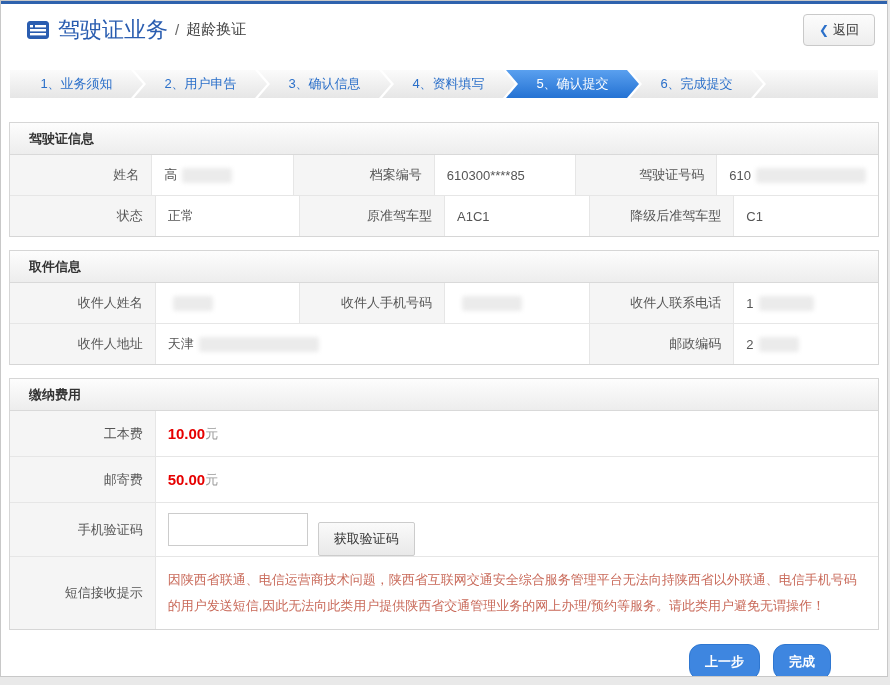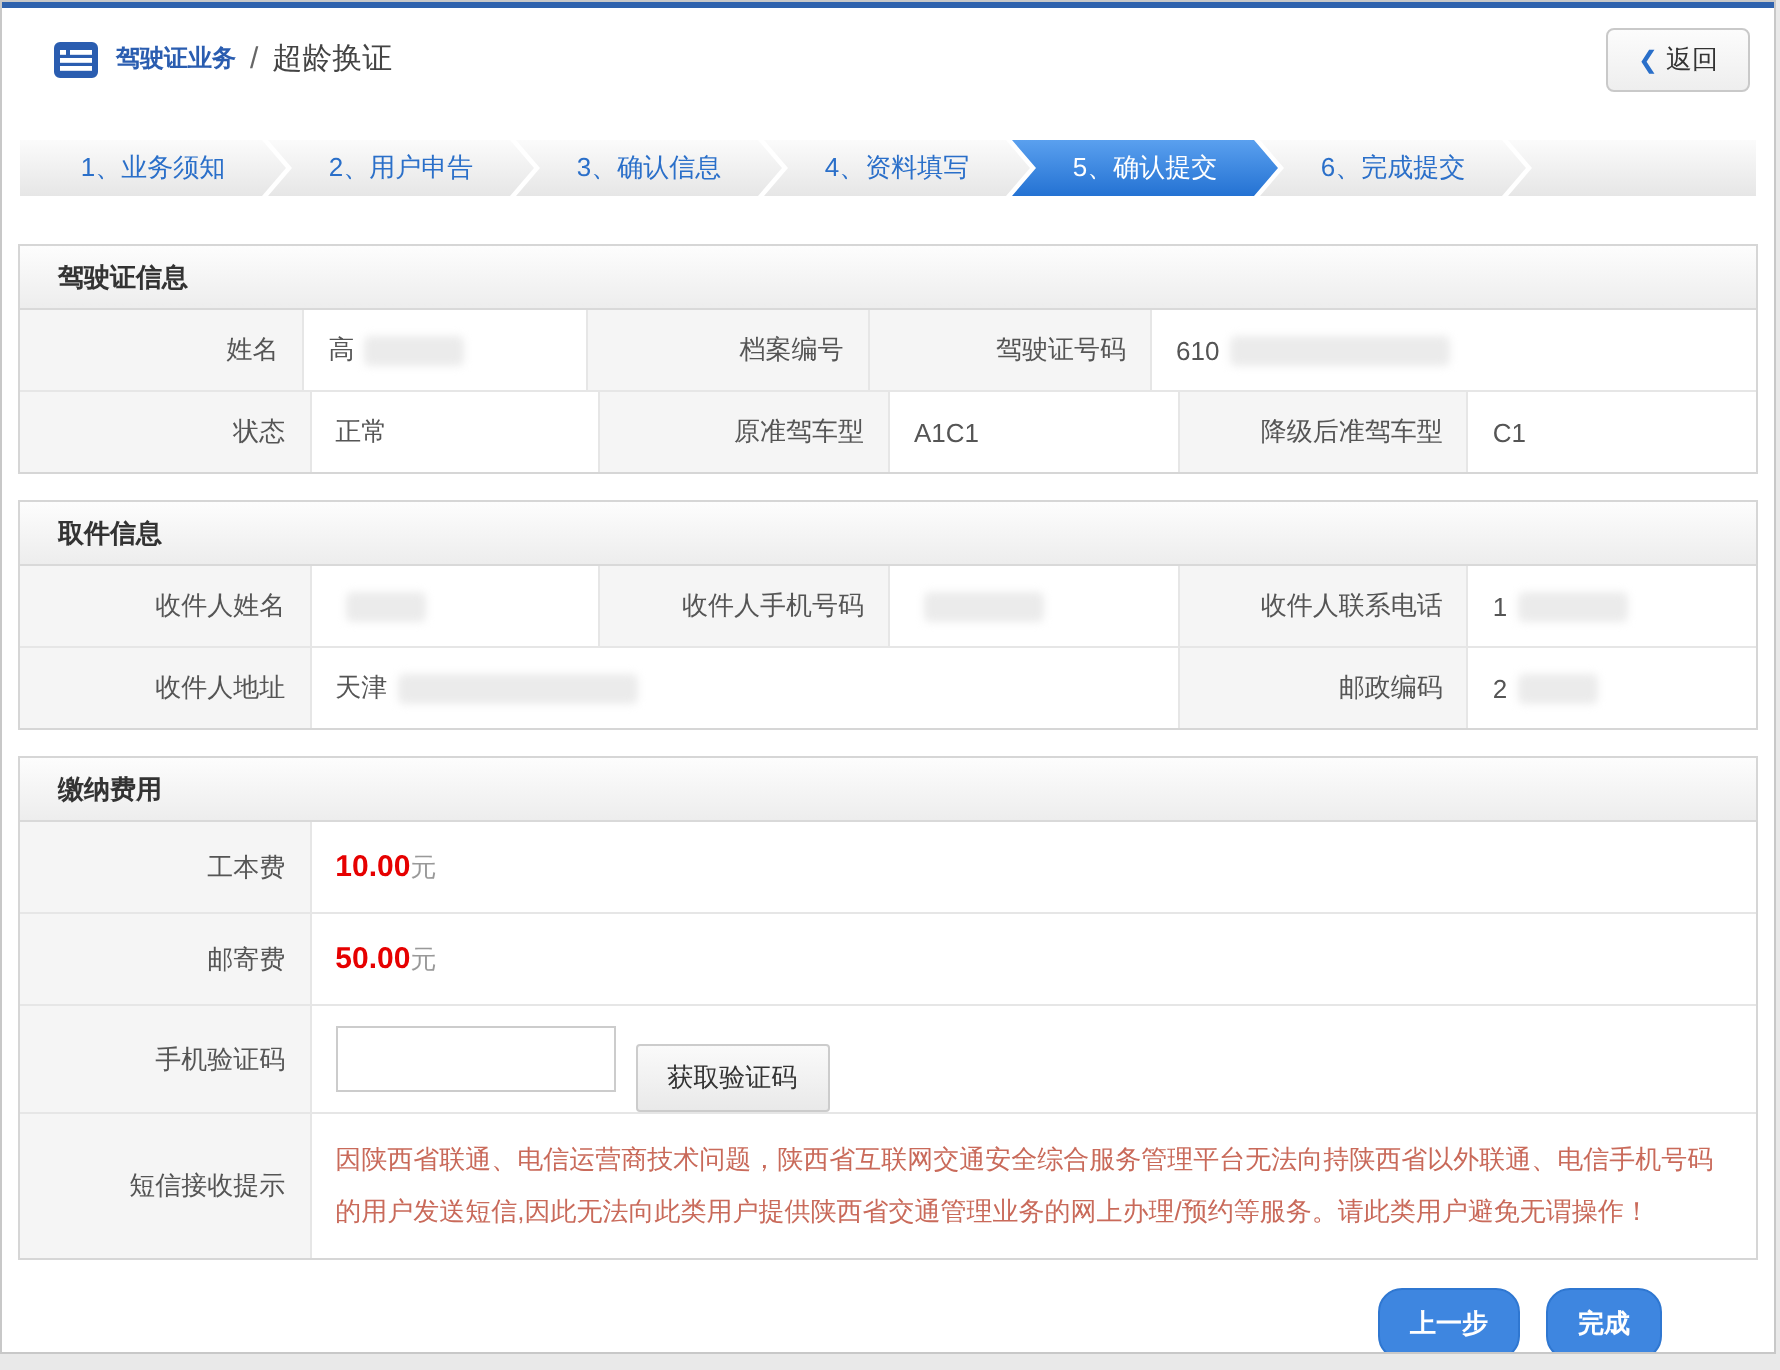--- a/index.html
+++ b/index.html
@@ -12,21 +12,21 @@
     width: 888px; height: 677px;
     background: #fff;
     border: 1px solid #c8c8c8;
     overflow: hidden;
   }
   .topbar { height: 3px; background: #2e62ad; }
 
   
   .header { display: flex; align-items: center; height: 51px; padding: 0 12px 0 26px; }
   .hicon { display: inline-flex; margin-right: 9px; }
-  .title { color: #2a5db0; font-size: 12px; font-weight: bold; }
+  .title { color: #2a5db0; font-size: 22px; font-weight: normal; }
   .sep { color: #666; margin: 0 7px; font-size: 15px; }
   .subtitle { color: #444; font-size: 15px; }
   .back-btn {
     margin-left: auto;
     background: linear-gradient(#fcfcfc, #eeeeee);
     border: 1px solid #c9c9c9; border-radius: 4px;
     padding: 6px 15px; font-size: 13px; font-weight: normal; color: #333;
     cursor: pointer; font-family: inherit;
   }
   .chev { color: #2a6fc9; margin-right: 4px; font-size: 12px; }
@@ -129,20 +129,21 @@
 
   <div class="section first">
     <div class="section-header">驾驶证信息</div>
     <div class="grid6">
       <div class="cell lab">姓名</div>
       <div class="cell">
           <span>高</span>
           <span class="redact w50"></span>
         </div>
       <div class="cell lab">档案编号</div>
+      <div class="cell">610300****85</div>
       <div class="cell lab">驾驶证号码</div>
       <div class="cell">
           <span>610</span>
           <span class="redact w110"></span>
         </div>
     </div>
     <div class="grid6">
       <div class="cell lab">状态</div>
       <div class="cell">正常</div>
       <div class="cell lab">原准驾车型</div>

